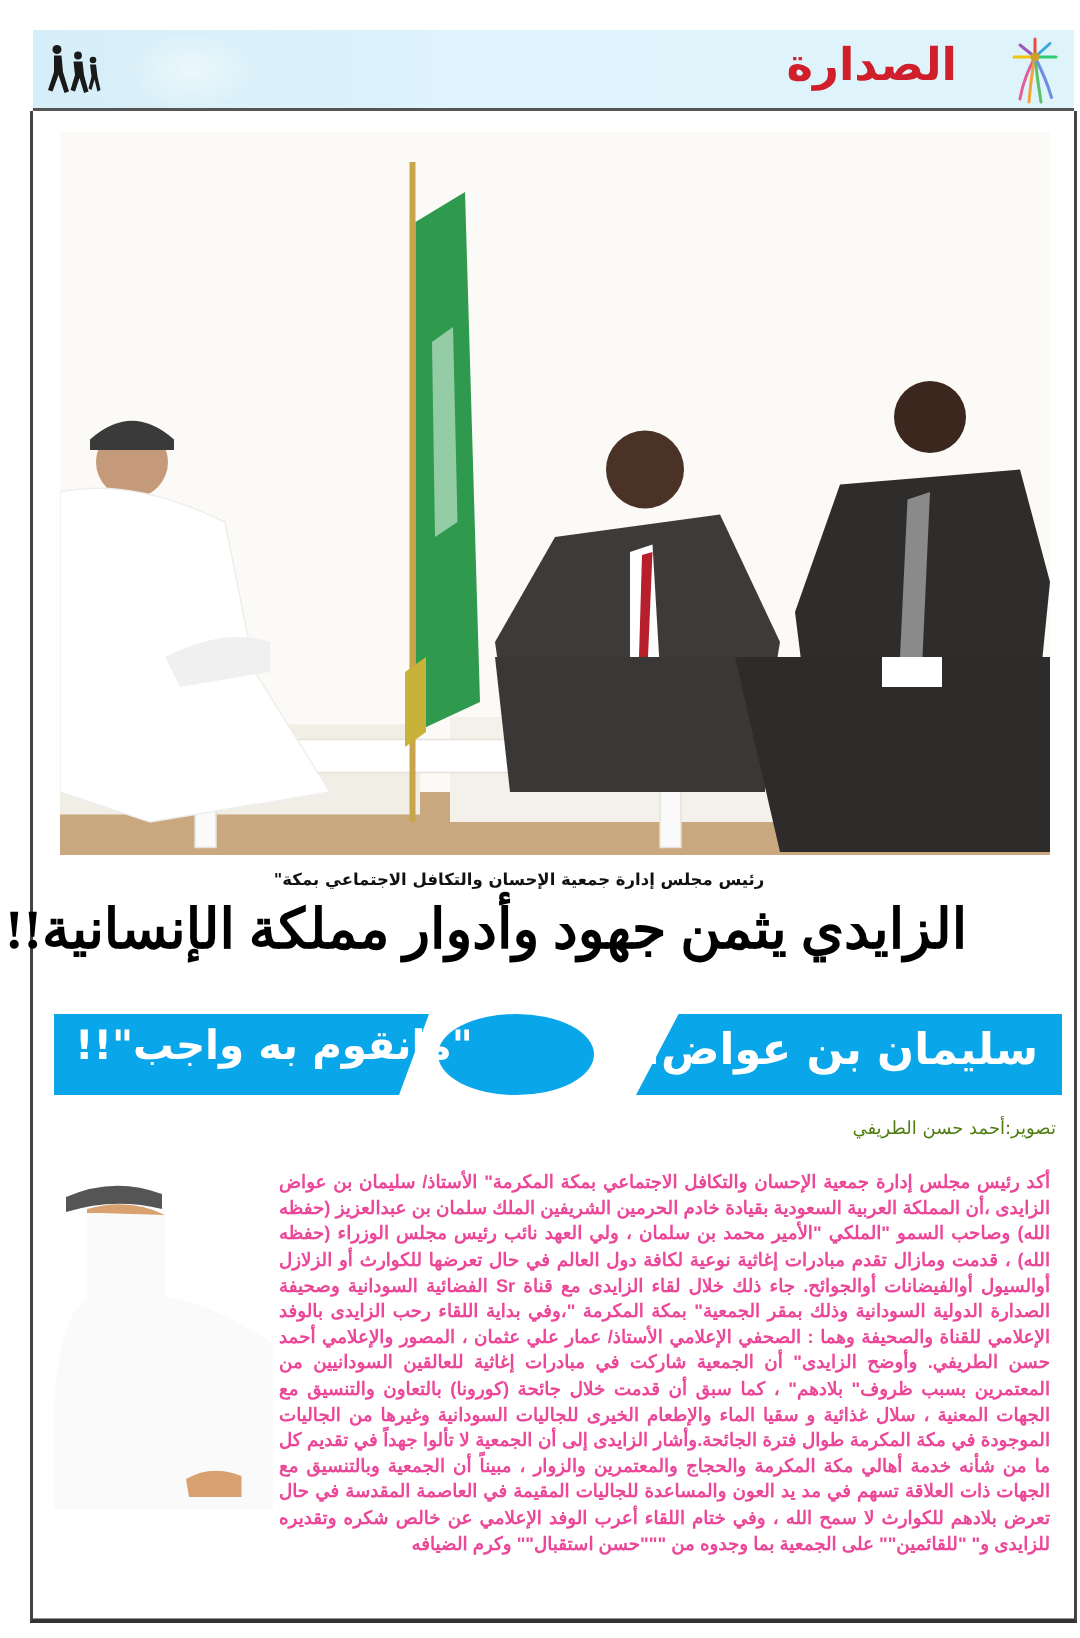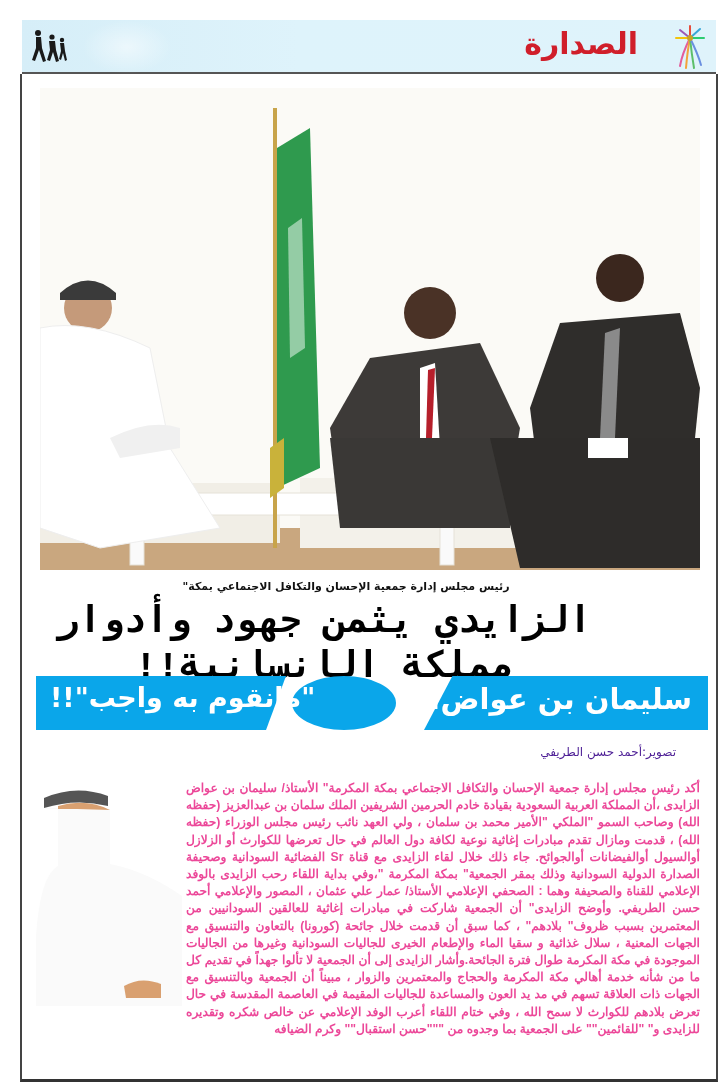--- a/index.html
+++ b/index.html
@@ -33,21 +33,21 @@
       background: #fbfaf6; overflow: hidden;
     }
 
     .kicker {
       position: absolute; left: 0; width: 692px; top: 580px; text-align: center;
       font-size: 11px; font-weight: bold; color: #111; direction: rtl;
     }
     .headline {
       position: absolute; left: 0; width: 648px; top: 598px; text-align: center;
       font-size: 37px; font-weight: bold; color: #000; direction: rtl; letter-spacing: -1px;
-      font-family: Liberation Mono, monospace;
+      font-family: Liberation Serif, serif;
     }
 
     .banner { position: absolute; left: 36px; top: 676px; width: 672px; height: 54px; }
     .banner .right {
       position: absolute; right: 0; top: 0; width: 284px; height: 54px; background: #0aa6ea;
       clip-path: polygon(10% 0, 100% 0, 100% 100%, 0 100%);
     }
     .banner .middle {
       position: absolute; left: 256px; top: 0; width: 104px; height: 54px; background: #0aa6ea;
       border-radius: 50% / 50%;
@@ -59,21 +59,21 @@
     .banner .name {
       position: absolute; right: 16px; top: 6px; color: #fff; font-weight: bold; font-size: 29px;
       direction: rtl; white-space: nowrap;
     }
     .banner .quote {
       position: absolute; left: 14px; top: 6px; color: #fff; font-weight: bold; font-size: 27px;
       direction: rtl; white-space: nowrap;
     }
 
     .credit {
-      position: absolute; right: 44px; top: 745px; font-size: 12px; color: #4c1d95; direction: rtl; text-align: center;
+      position: absolute; right: 16px; top: 745px; font-size: 12px; color: #4d7c0f; direction: rtl; text-align: center;
     }
 
     .portrait { position: absolute; left: 36px; top: 776px; width: 146px; height: 230px; }
 
     .body {
       position: absolute; left: 186px; top: 780px; width: 514px;
       direction: rtl; text-align: justify; text-align-last: right;
       font-size: 12.2px; line-height: 17.2px; font-weight: bold; color: #ec4899;
       font-family: "Liberation Sans", sans-serif;
     }

